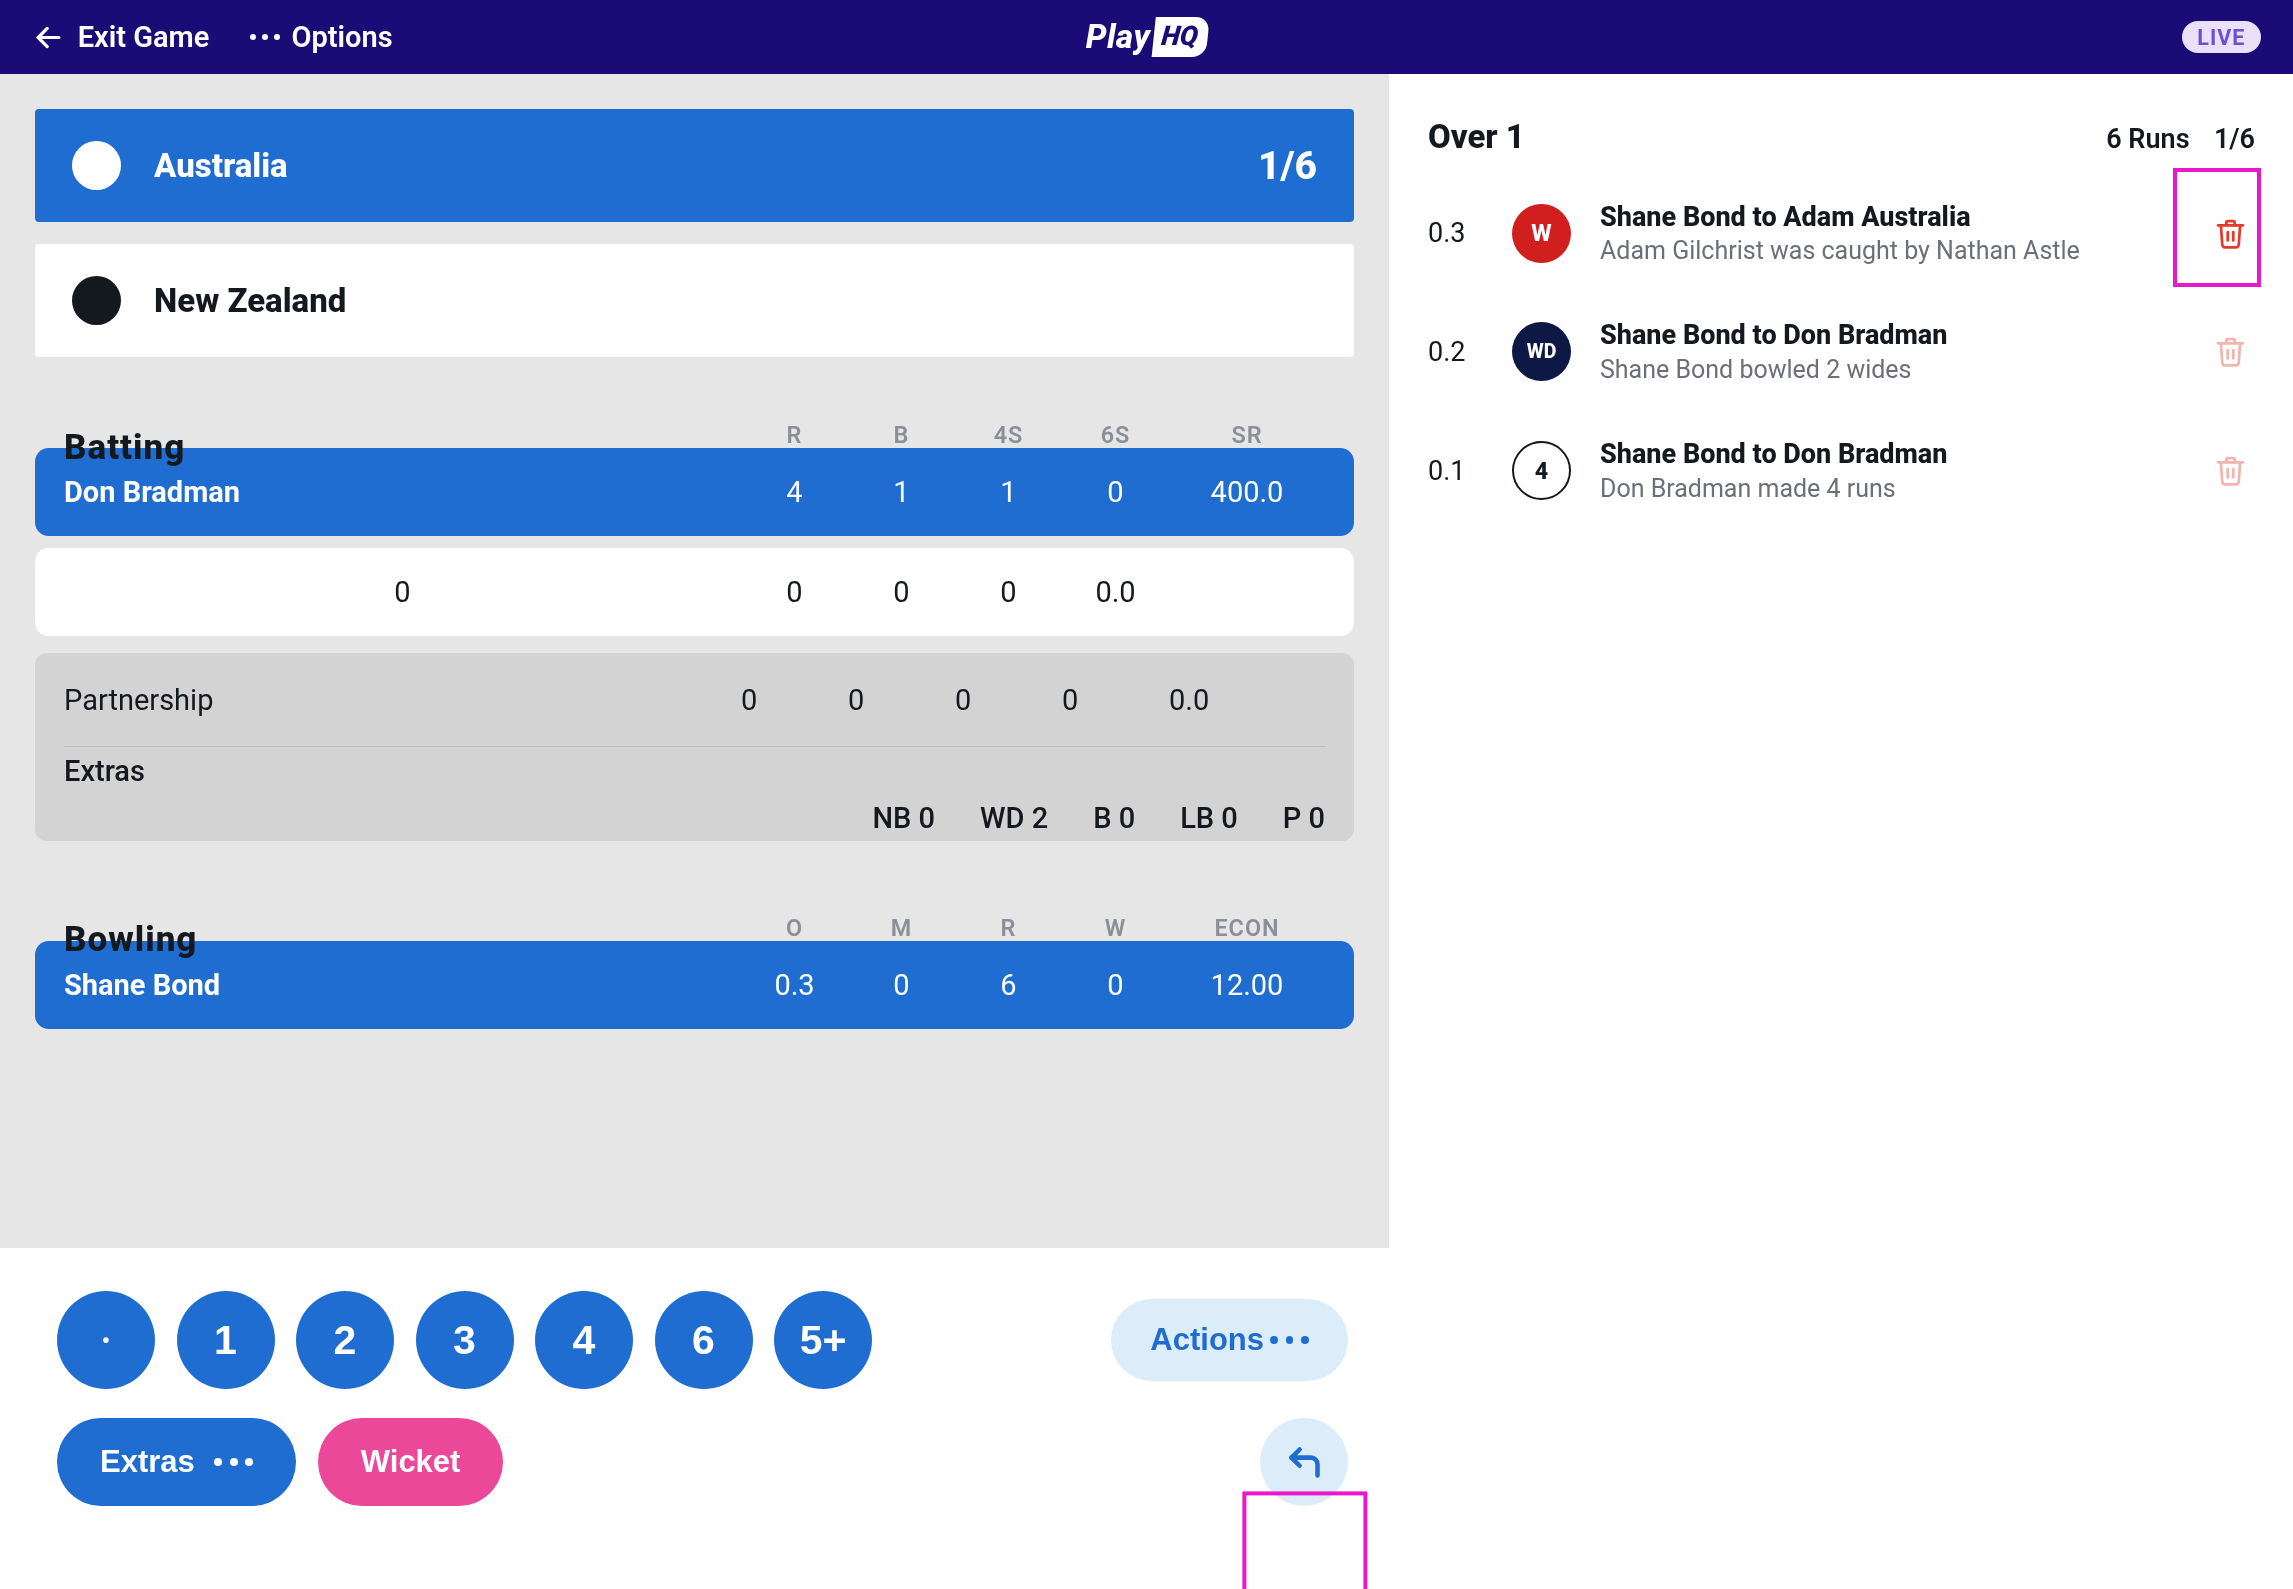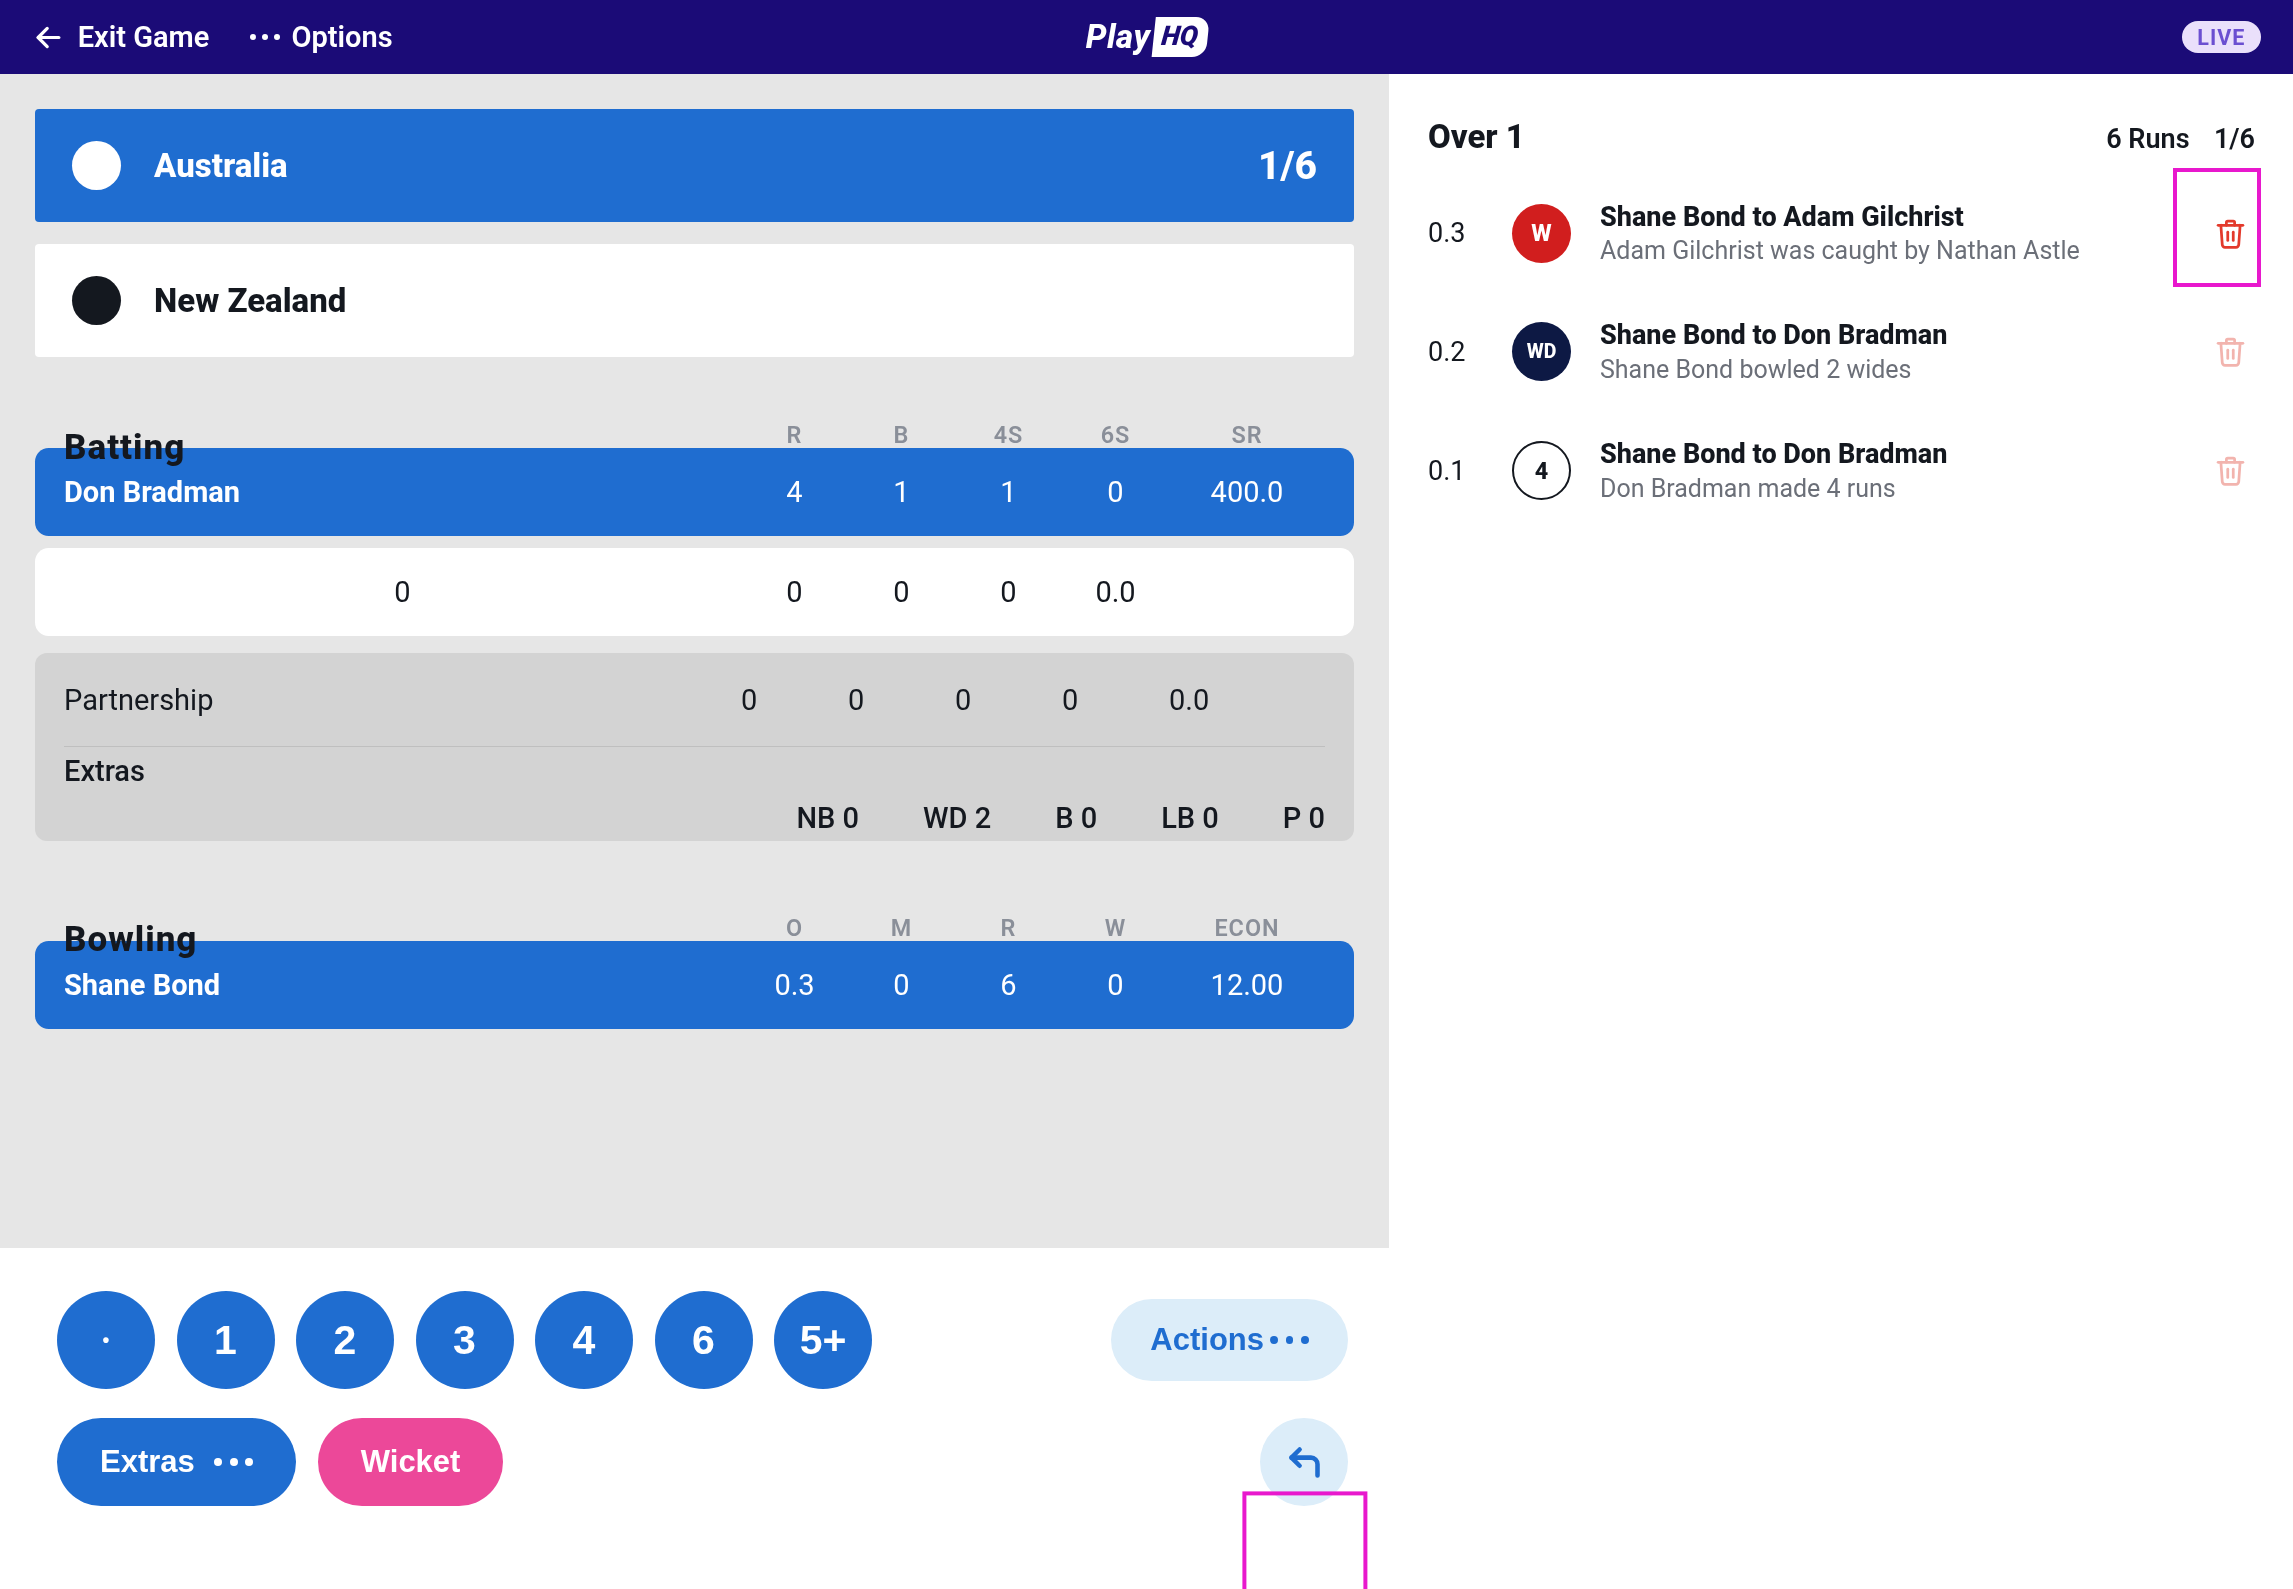--- a/index.html
+++ b/index.html
@@ -73,21 +73,21 @@
   .bowl-grid { grid-template-columns: 1fr 107px 107px 107px 107px 156px; }
   .stat-grid .name { font-weight:700; }
   .stat-grid .c { text-align:center; }
   .stat-head { height:39px; background:transparent; font-size:23.4px; color:#8a8f99; font-weight:600; letter-spacing:1px; }
   .stat-row-blue { background:#1f6dd0; color:#fff; }
   .stat-row-white { background:#fff; color:#14181f; }
   .summary-box { background:#d3d3d3; border-radius:12px; padding: 0 29px; color:#14181f;}
   .summary-box .partnership, .summary-box .extras { display:grid; align-items:center; height:94px; font-size:29px;}
   .summary-box .partnership { grid-template-columns: 1fr 107px 107px 107px 107px 156px; border-bottom:1px solid #bfbfbf;}
   .summary-box .extras { font-weight:500; }
-  .extras-vals { margin-left:auto; display:flex; gap:64px; font-size:29px;}
+  .extras-vals { margin-left:auto; display:flex; gap:45px; font-size:29px;}
 
   
   .action-bar {
     background:#fff; padding: 43px 41px 53px 57px;
     display:flex; flex-direction:column; gap: 29px;
   }
   .btn-row1, .btn-row2 { display:flex; gap: 21.5px; align-items:center; }
   .circle-btn {
     width:98px; height:98px; border-radius:50%;
     background:#1f6dd0; color:#fff; font-size:41px; font-weight:700;
@@ -313,21 +313,21 @@
         <span>6 Runs</span>
         <span class="score">1/6</span>
       </span>
     </div>
     <div id="event-rows">
         <div class="row-wrap">
           <div class="event-row">
             <div class="over-num">0.3</div>
             <div class="ev-badge W">W</div>
             <div class="ev-text">
-              <div class="ev-title">Shane Bond to Adam Gilchrist</div>
+              <div class="ev-title">Shane Bond to Adam Australia</div>
               <div class="ev-desc">Adam Gilchrist was caught by Nathan Astle</div>
             </div>
             <button class="trash-btn active">
               <svg viewBox="0 0 24 24" fill="none" stroke-width="2" stroke-linecap="round" stroke-linejoin="round">
                 <polyline points="3 6 5 6 21 6"></polyline>
                 <path d="M19 6l-1 14a2 2 0 0 1-2 2H8a2 2 0 0 1-2-2L5 6"></path>
                 <path d="M10 11v6"></path>
                 <path d="M14 11v6"></path>
                 <path d="M9 6V4a1 1 0 0 1 1-1h4a1 1 0 0 1 1 1v2"></path>
               </svg>

